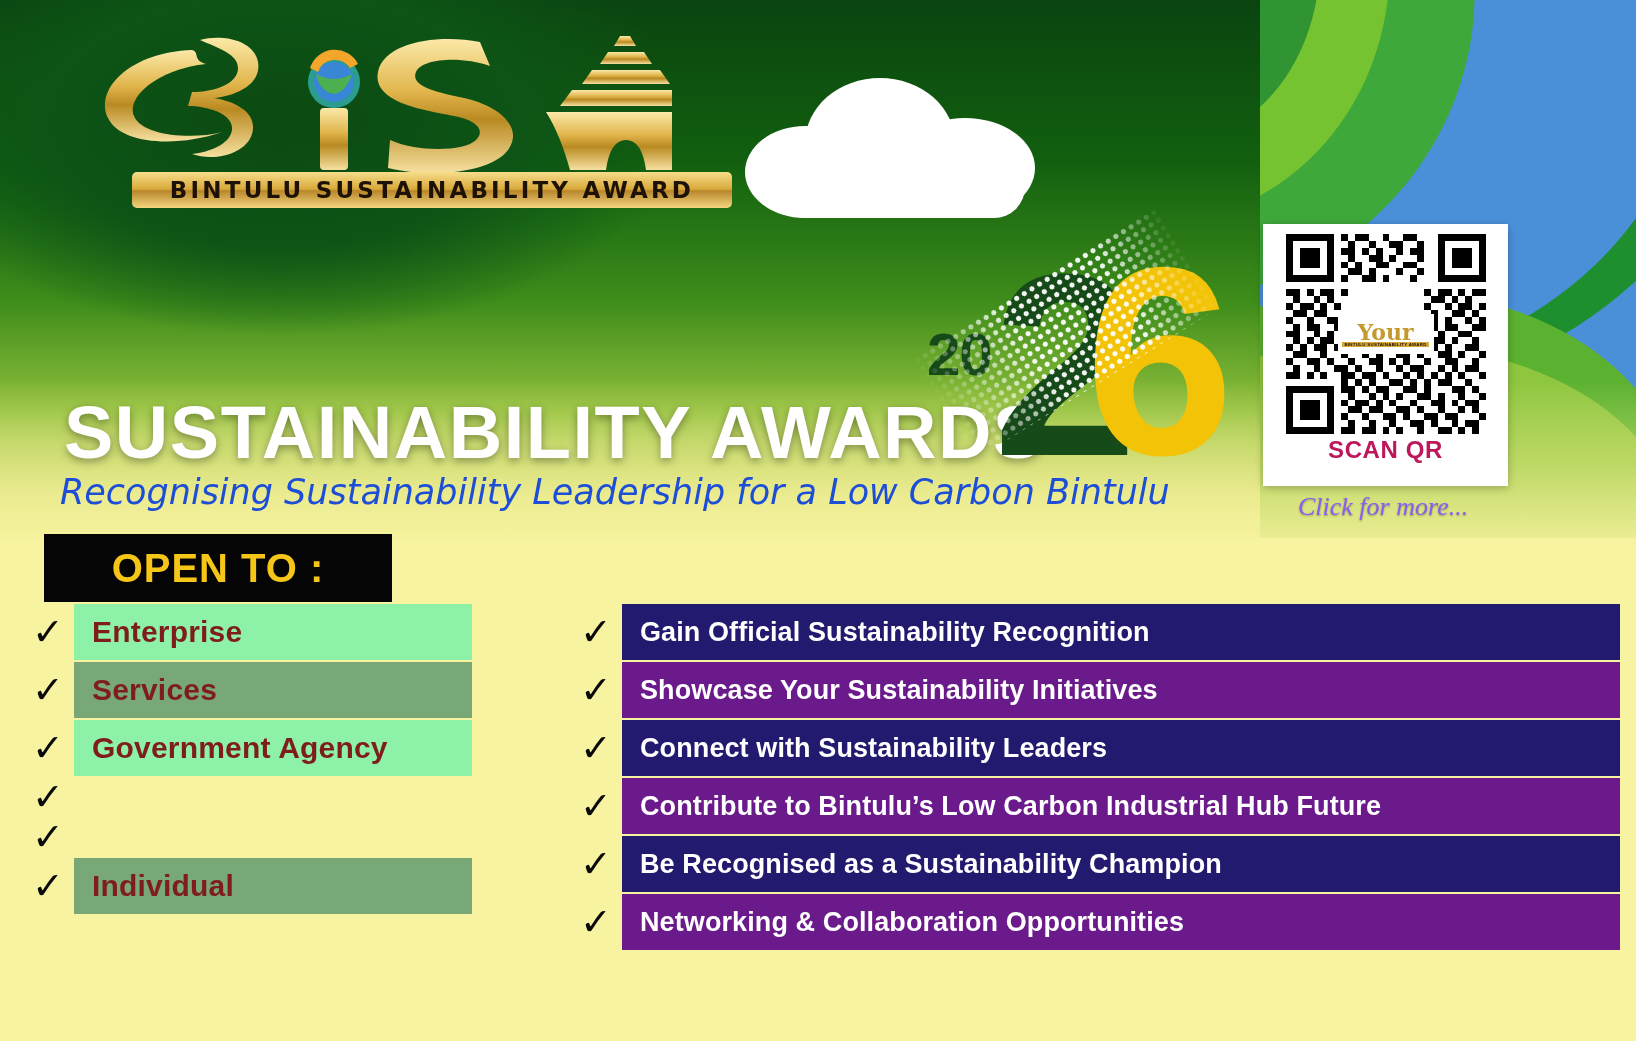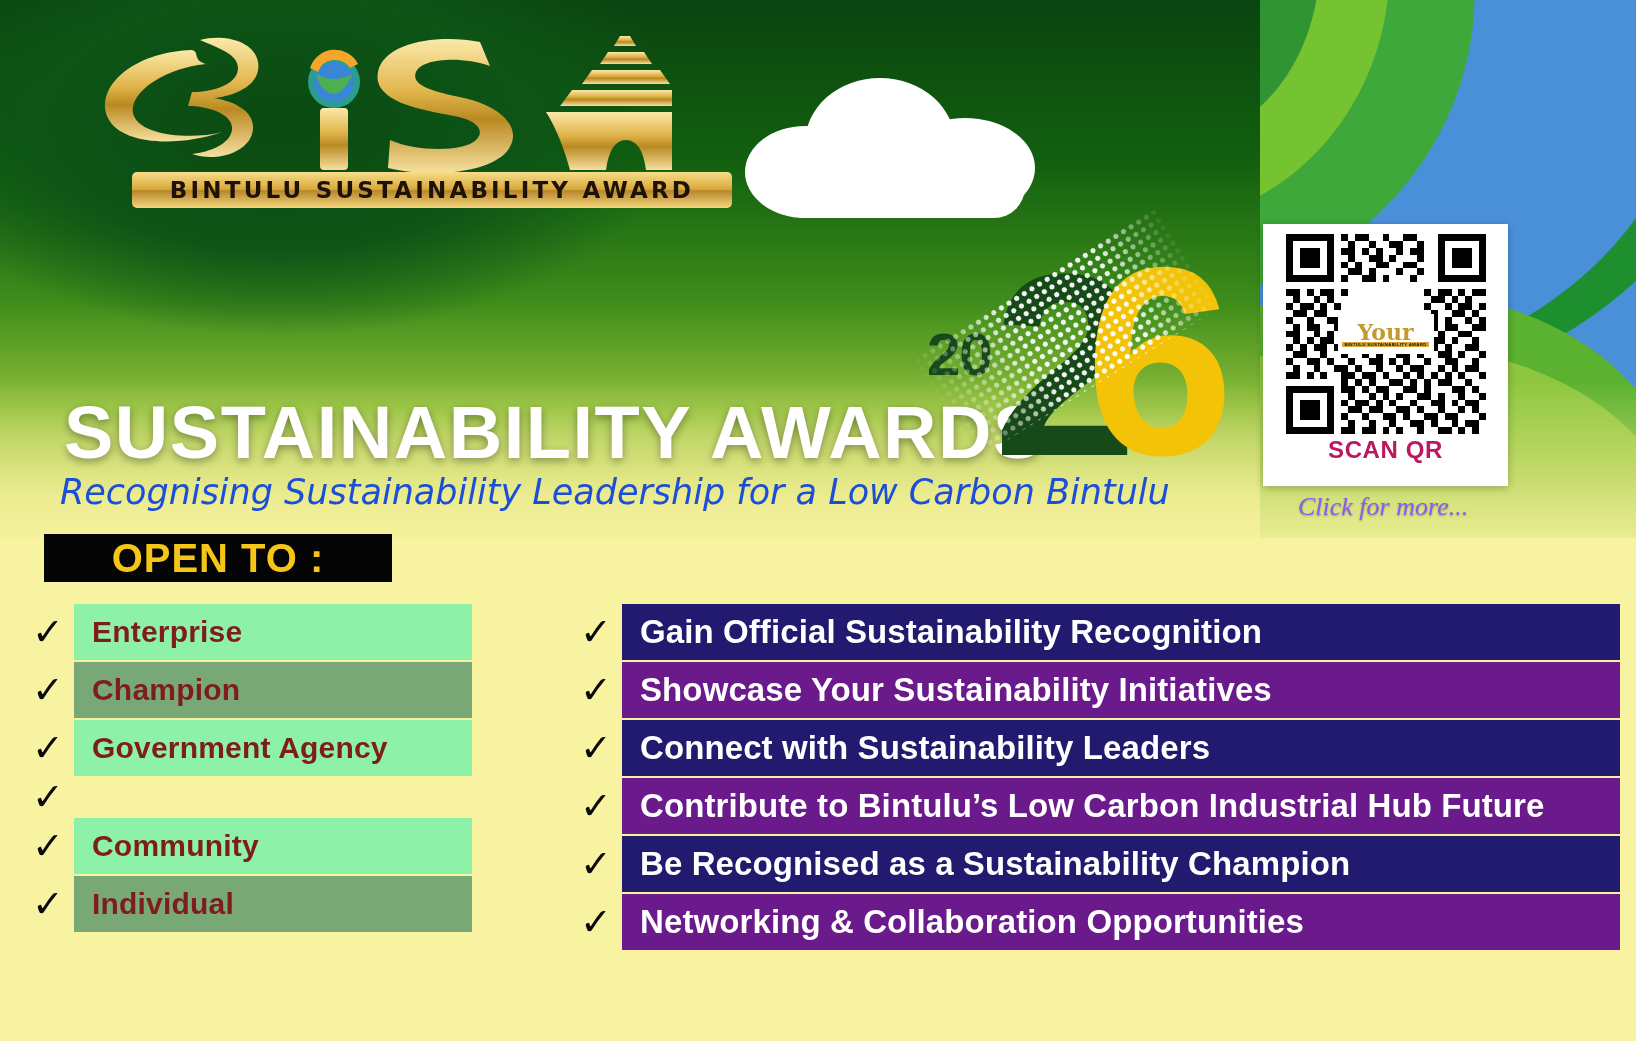--- a/index.html
+++ b/index.html
@@ -128,38 +128,38 @@
   }
 
   
   .hdr{
     position:absolute;background:#050505;display:flex;align-items:center;justify-content:center;
   }
   .hdr span{
     font-size:40px;font-weight:bold;color:#f5c518;letter-spacing:1px;
     font-family:"Liberation Sans",sans-serif;white-space:nowrap;
   }
-  .hdr-open{left:44px;top:534px;width:348px;height:48px;}
+  .hdr-open{left:44px;top:534px;width:348px;height:68px;}
   .hdr-why{left:768px;top:534px;width:634px;height:56px;}
 
   
   .col-open{position:absolute;left:22px;top:604px;width:450px;}
   .col-why{position:absolute;left:570px;top:604px;width:1050px;}
 
   .row{display:flex;align-items:stretch;margin-bottom:2px;}
   .tick{
     width:52px;min-width:52px;display:flex;align-items:center;justify-content:center;
     font-size:38px;color:#0a0a0a;font-family:"DejaVu Sans",sans-serif;line-height:1;
   }
   .pill{
     flex:1;display:flex;align-items:center;height:56px;padding-left:18px;
     font-weight:bold;font-family:"Liberation Sans",sans-serif;white-space:nowrap;
   }
   .pill-open{font-size:30px;color:#7f1d1d;letter-spacing:.2px;}
-  .pill-why{font-size:33px;color:#ffffff;letter-spacing:.1px;}
+  .pill-why{font-size:27px;color:#ffffff;letter-spacing:.1px;}
   .open-a{background:#8df2a8;}
   .open-b{background:#77a876;}
   .why-a{background:#211a6e;}
   .why-b{background:#6a1a8a;}
 </style>
 </head>
 <body>
 
 <div class="poster">
 
@@ -453,32 +453,31 @@
     <span>OPEN TO :</span>
   </div>
 
   <div class="col-open">
     <div class="row">
       <div class="tick">✓</div>
       <div class="pill pill-open open-a">Enterprise</div>
     </div>
     <div class="row">
       <div class="tick">✓</div>
-      <div class="pill pill-open open-b">Champion</div>
+      <div class="pill pill-open open-b">Services</div>
     </div>
     <div class="row">
       <div class="tick">✓</div>
       <div class="pill pill-open open-a">Government Agency</div>
     </div>
     <div class="row">
       <div class="tick">✓</div>
     </div>
     <div class="row">
       <div class="tick">✓</div>
-      <div class="pill pill-open open-a">Community</div>
     </div>
     <div class="row">
       <div class="tick">✓</div>
       <div class="pill pill-open open-b">Individual</div>
     </div>
   </div>
 
   <div class="col-why">
     <div class="row">
       <div class="tick">✓</div>

